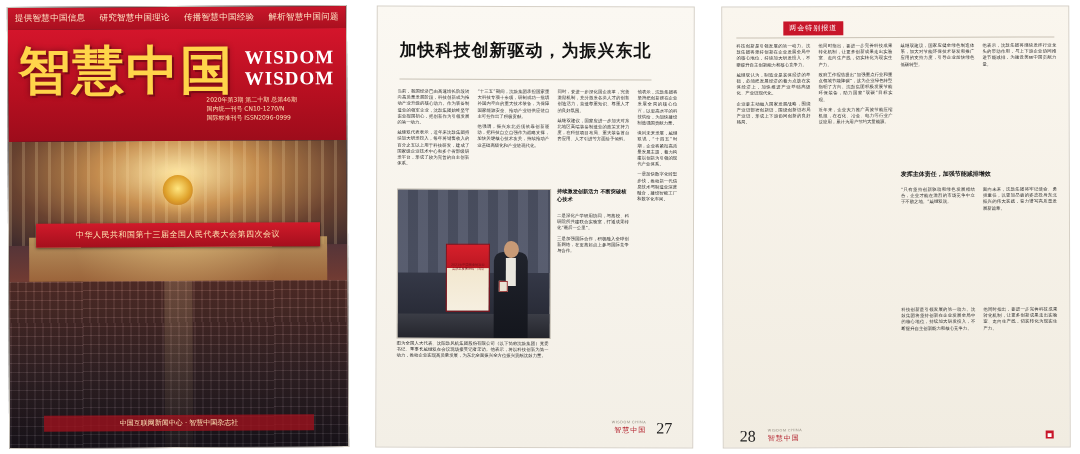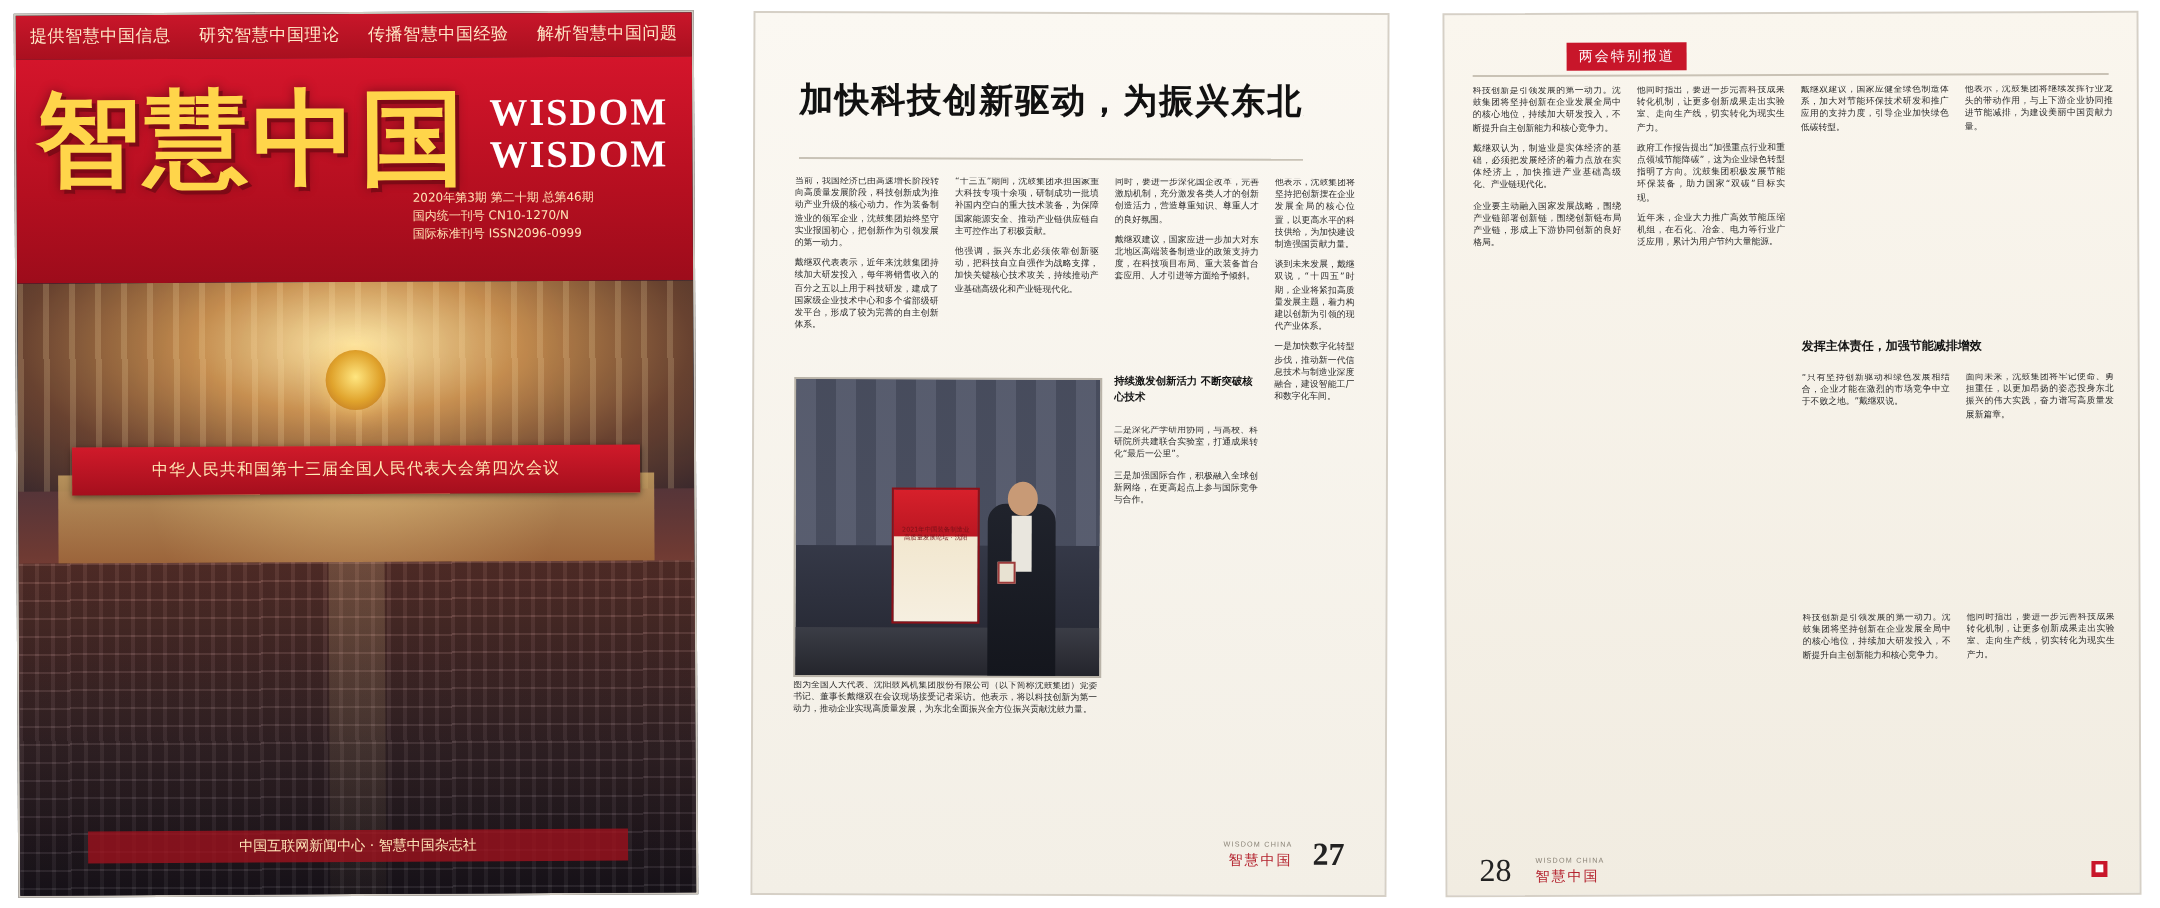--- a/index.html
+++ b/index.html
@@ -337,21 +337,21 @@
     left: 0;
     bottom: 8px;
     width: 100%;
     height: 22px;
   }
   .p27-folio-num {
     position: absolute;
     right: 20px;
     bottom: 2px;
     font-family: "Liberation Serif", serif;
-    font-weight: bold;
+    font-weight: normal;
     font-size: 16px;
     color: #222;
   }
   .p27-folio-logo {
     position: absolute;
     right: 46px;
     bottom: 4px;
     font-size: 7px;
     color: #b3202c;
     letter-spacing: 1px;

